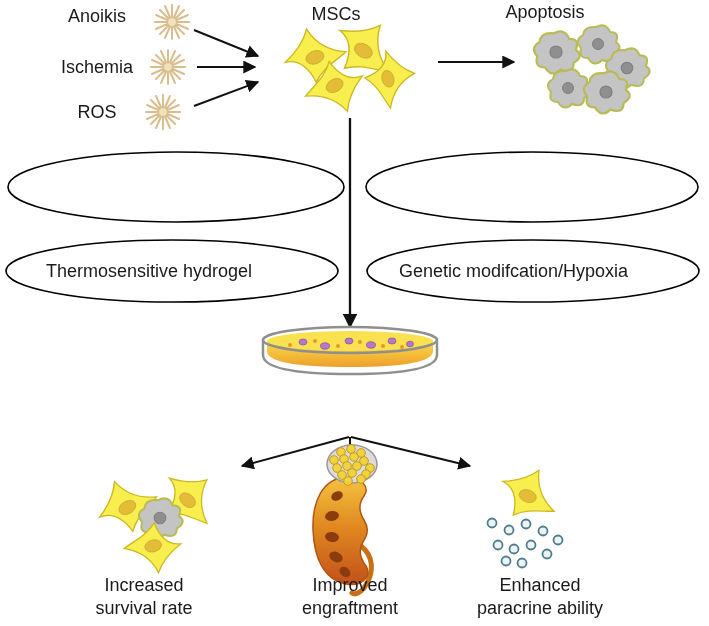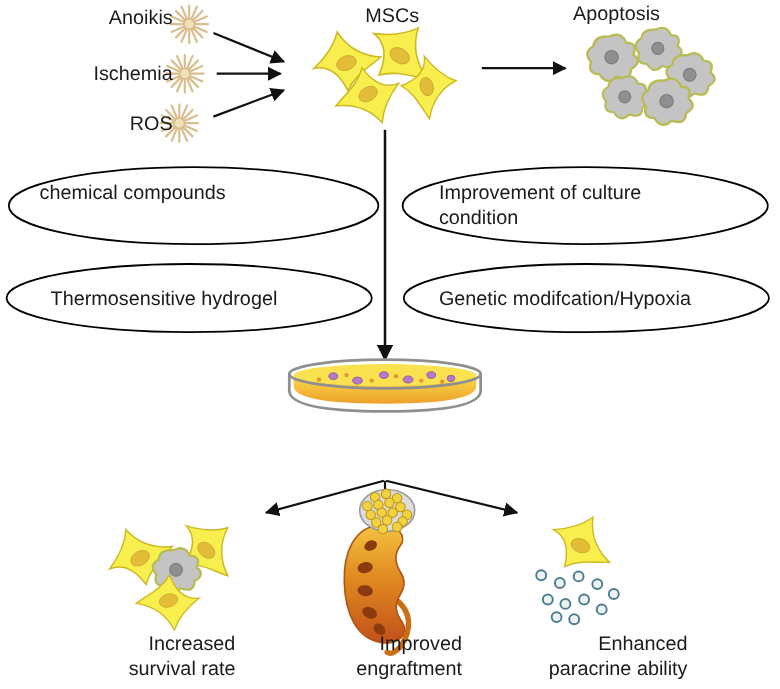--- a/index.html
+++ b/index.html
@@ -11,21 +11,21 @@
     overflow:hidden;
   }
   .figure svg{position:absolute;left:0;top:0;}
   .lbl{
     position:absolute;
     font-size:18px;
     color:#1a1a1a;
     white-space:nowrap;
     line-height:23px;
   }
-  .center{text-align:right;}
+  .center{text-align:center;}
   .line{display:block;line-height:23px;}
 </style>
 </head>
 <body>
 
 <div class="figure">
 
   <svg width="709" height="626" viewBox="0 0 709 626" xmlns="http://www.w3.org/2000/svg" xmlns:xlink="http://www.w3.org/1999/xlink">
     <defs>
       <marker id="ah" viewBox="0 0 10 10" refX="9" refY="5" markerWidth="6.5" markerHeight="6.5" orient="auto">
@@ -180,25 +180,20 @@
   </svg>
 
   <div class="lbl center" style="left:37px;top:5px;width:120px">Anoikis</div>
   <div class="lbl center" style="left:37px;top:56px;width:120px">Ischemia</div>
   <div class="lbl center" style="left:37px;top:101px;width:120px">ROS</div>
 
   <div class="lbl center" style="left:490px;top:1px;width:110px">Apoptosis</div>
   <div class="lbl center" style="left:291px;top:3px;width:90px">MSCs</div>
 
   <div class="lbl" style="left:36px;top:164px">
-    <span class="line">chemical compounds</span>
-  </div>
-  <div class="lbl" style="left:399px;top:164px">
-    <span class="line">Improvement of culture</span>
-    <span class="line">condition</span>
   </div>
   <div class="lbl" style="left:46px;top:260px">
     <span class="line">Thermosensitive hydrogel</span>
   </div>
   <div class="lbl" style="left:399px;top:260px">
     <span class="line">Genetic modifcation/Hypoxia</span>
   </div>
 
 
   <div class="lbl center" style="left:74px;top:574px;width:140px">

